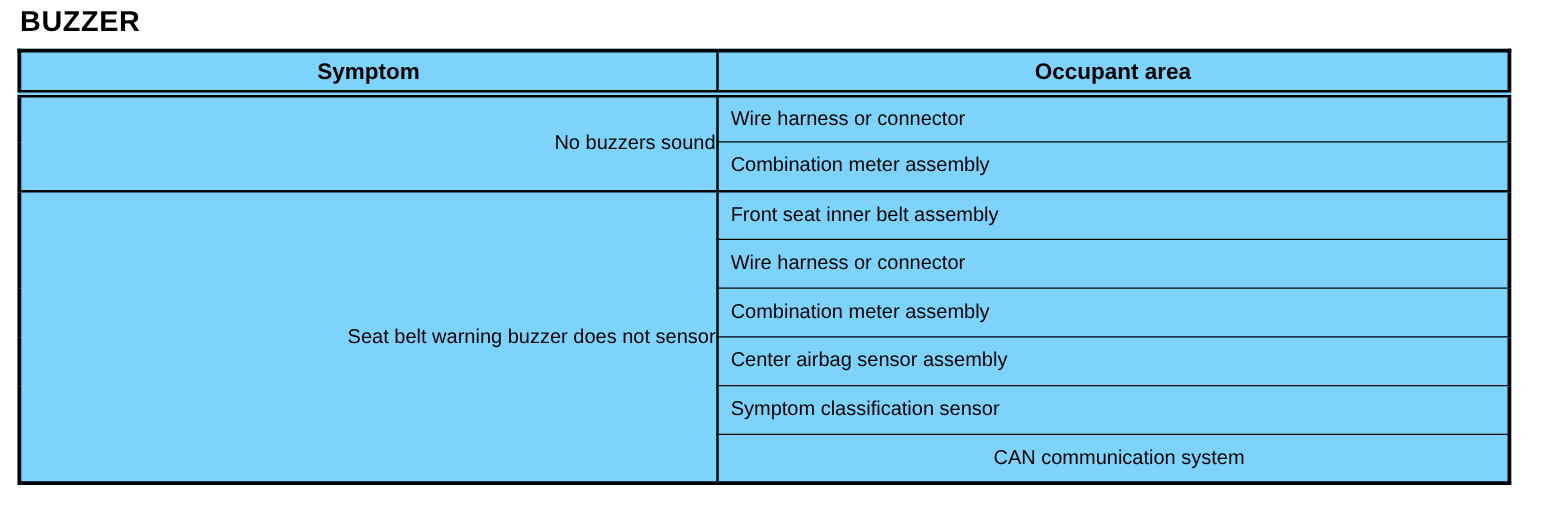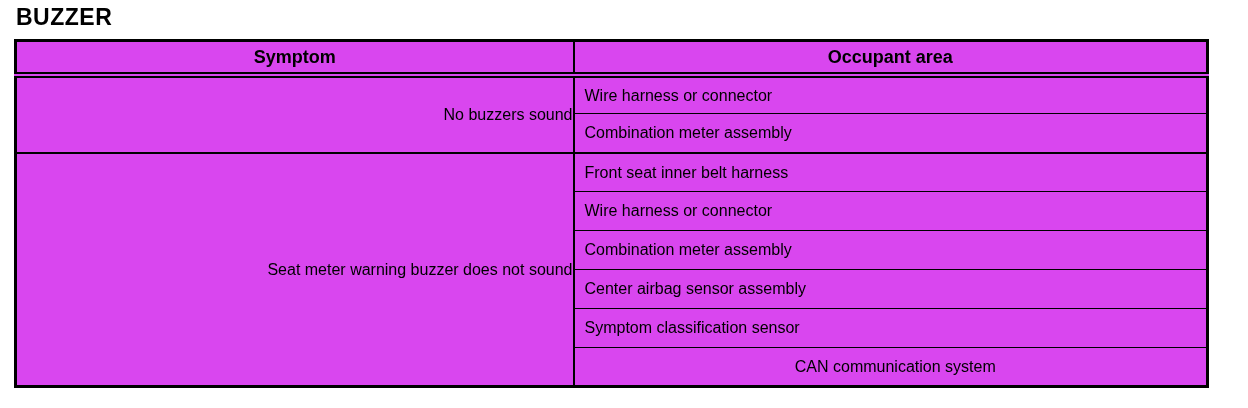--- a/index.html
+++ b/index.html
@@ -19,21 +19,21 @@
     font-weight: bold;
     line-height: 1.1;
     margin: 0 0 9px 2px;
     letter-spacing: 0.5px;
   }
   table.diag-table {
     border-collapse: collapse;
     table-layout: fixed;
     width: 1192px;
     border: 3px solid #000;
-    background: #d946ef;
+    background: #7dd3fc;
   }
   .diag-table col.col-symptom { width: 558px; }
   .diag-table col.col-area    { width: 634px; }
   .diag-table th,
   .diag-table td {
     border: 1.5px solid #000;
     vertical-align: middle;
   }
   .diag-table thead th {
     height: 34px;
@@ -92,22 +92,22 @@
     </thead>
     <tbody id="table-body">
         <tr class="section-start">
           <td class="symptom-cell" rowspan="2">No buzzers sound</td>
           <td class="area-cell">Wire harness or connector</td>
         </tr>
         <tr>
           <td class="area-cell">Combination meter assembly</td>
         </tr>
         <tr class="section-start">
-          <td class="symptom-cell" rowspan="6">Seat meter warning buzzer does not sound</td>
-          <td class="area-cell">Front seat inner belt harness</td>
+          <td class="symptom-cell" rowspan="6">Seat belt warning buzzer does not sensor</td>
+          <td class="area-cell">Front seat inner belt assembly</td>
         </tr>
         <tr>
           <td class="area-cell">Wire harness or connector</td>
         </tr>
         <tr>
           <td class="area-cell">Combination meter assembly</td>
         </tr>
         <tr>
           <td class="area-cell">Center airbag sensor assembly</td>
         </tr>

